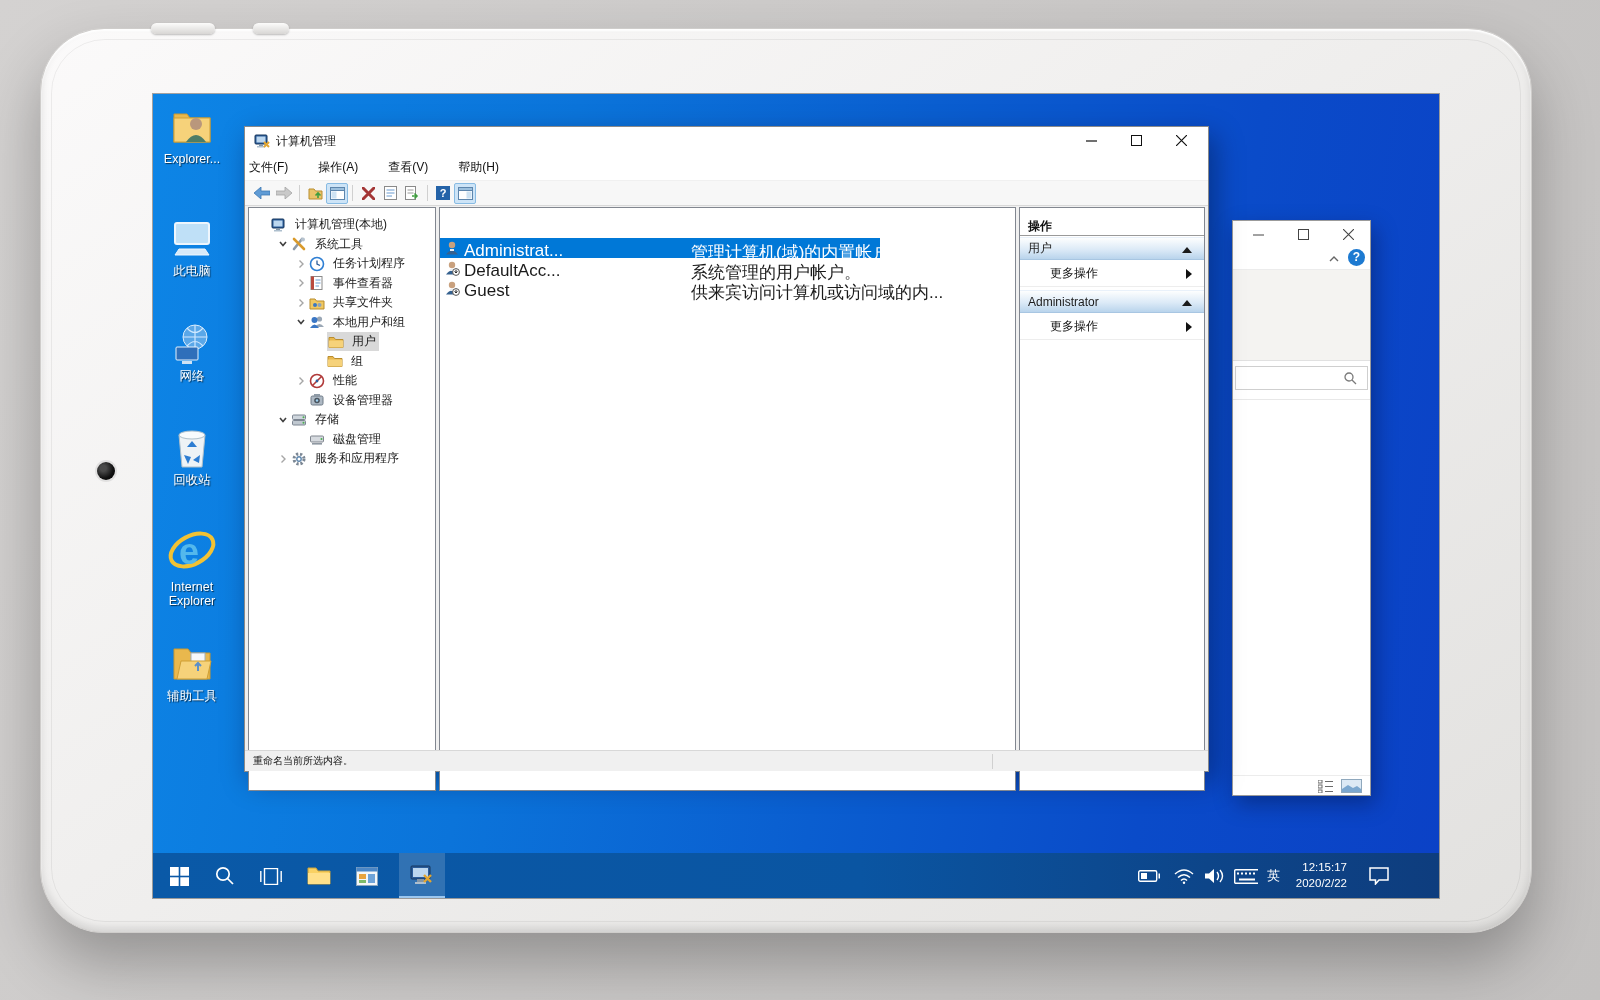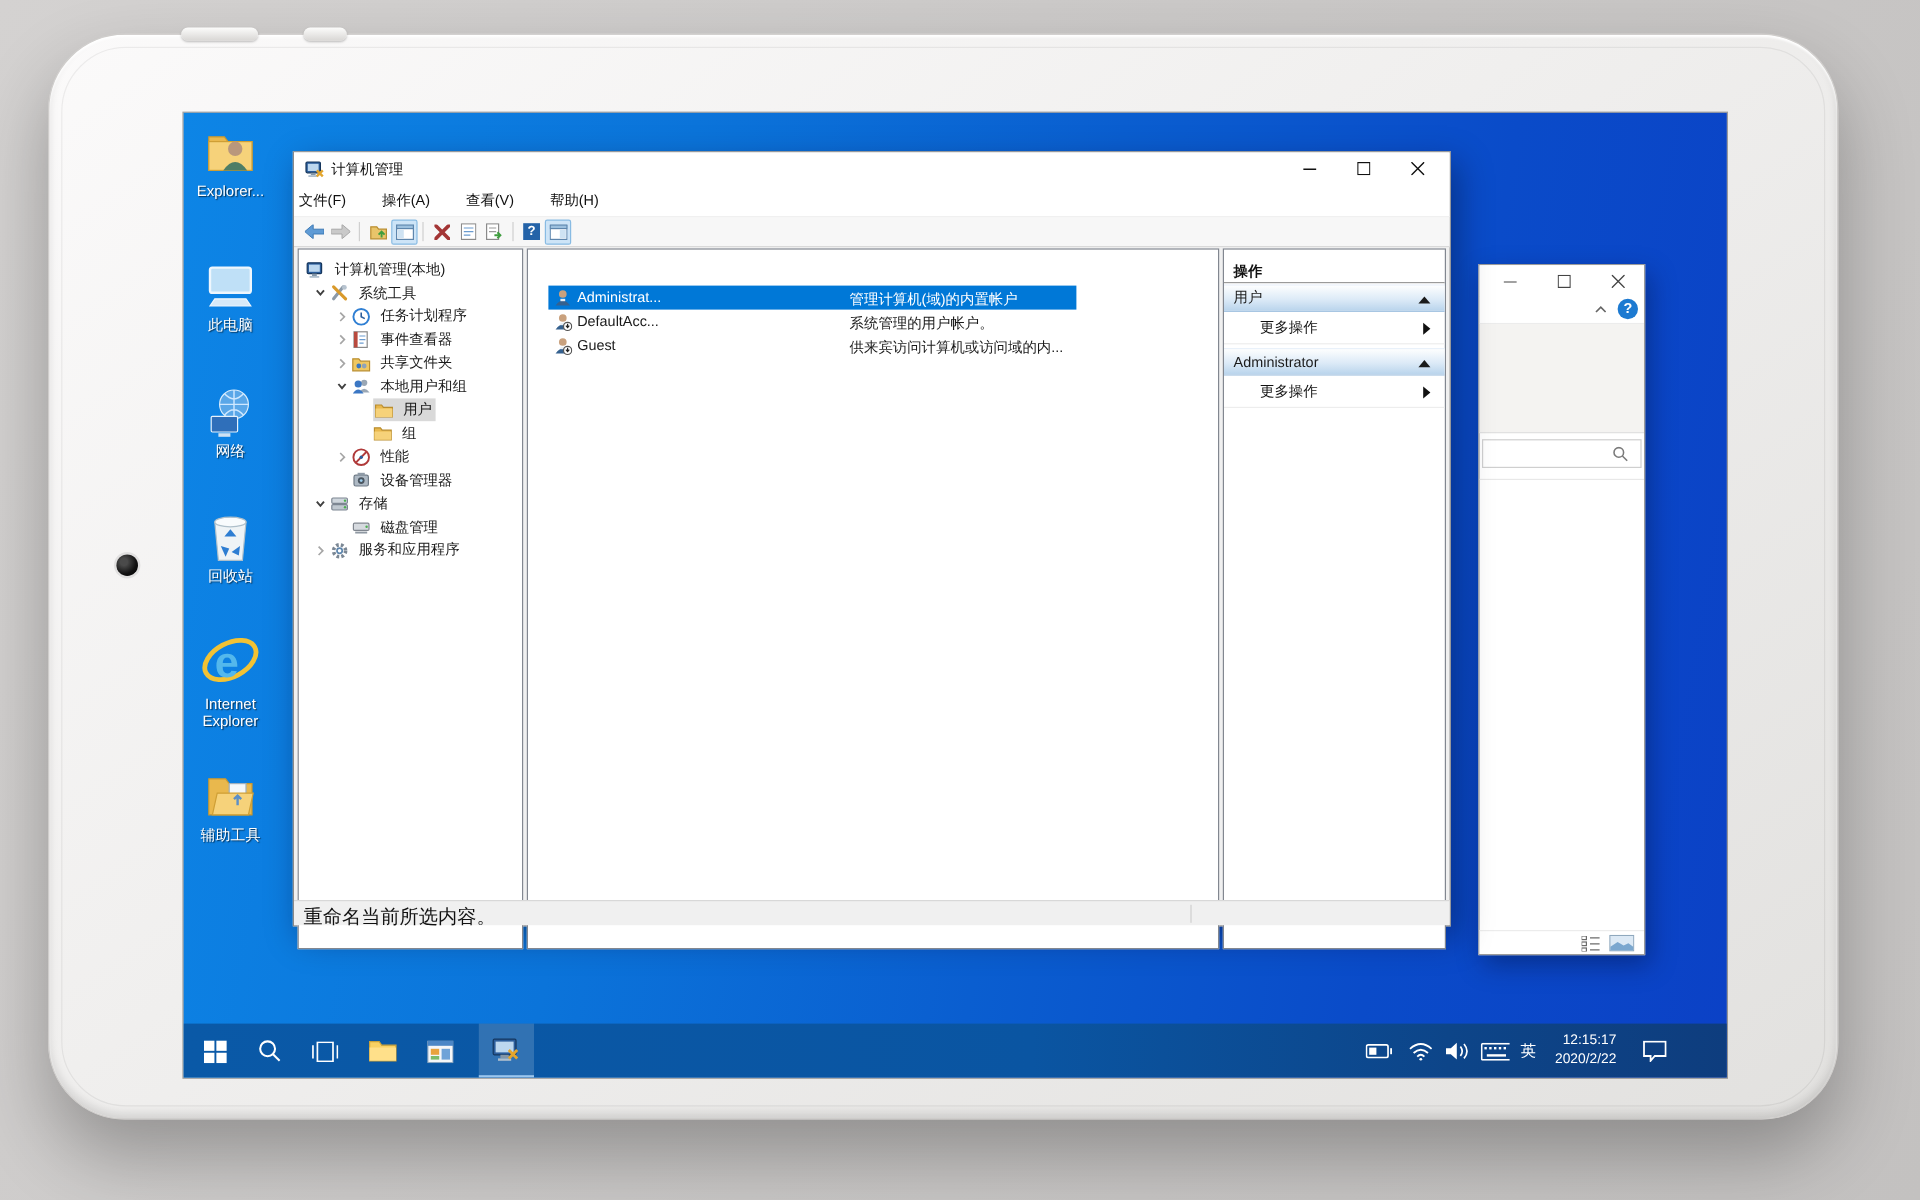--- a/index.html
+++ b/index.html
@@ -45,59 +45,59 @@
   .menu-item { font-size:12px; color:#111; padding:3px 4px; }
   .cm-toolbar { height:25px; background:#f7f7f7; border-bottom:1px solid #d9d9d9;
     display:flex; align-items:center; padding-left:6px; }
   .tb-btn { width:22px; height:21px; display:flex; align-items:center; justify-content:center;
     border:1px solid transparent; border-radius:2px; }
   .tb-btn.toggled { background:#cde4f7; border-color:#88bbe3; }
   .tb-sep { width:1px; height:16px; background:#d0d0d0; margin:0 4px; }
 
   .cm-content { position:absolute; left:0; top:79px; width:965px; height:587px; }
   .pane { position:absolute; top:1px; height:584px; background:#fff; border:1px solid #828790; overflow:hidden; }
-  .pane-tree { left:3px; width:188px; }
+  .pane-tree { left:3px; width:188px;padding-left:16px; }
   .pane-list { left:194px; width:577px; }
   .pane-actions { left:774px; width:186px; }
 
   
   .tree { padding-top:7px; font-size:12px; color:#1a1a1a; }
   .t-row { height:19.5px; display:flex; align-items:center; white-space:nowrap; }
   .t-chev { width:16px; height:16px; display:flex; align-items:center; justify-content:center; flex:none; }
   .t-ico { width:16px; height:16px; flex:none; margin-right:5px; }
   .t-label { padding:1px 3px; }
   .t-sel { background:#d9d9d9; }
   .ml0{margin-left:6px;} .ml1{margin-left:10px;} .ml2{margin-left:28px;} .ml3{margin-left:46px;}
 
   
   .lh { position:absolute; left:0; top:4px; width:577px; height:22px; border-bottom:1px solid #e5e5e5; }
   .lh span { position:absolute; top:4px; font-size:12px; color:#333; }
   .lh i { position:absolute; top:2px; width:1px; height:18px; background:#e0e0e0; }
-  .l-row { position:absolute; left:17px; width:440px; height:20px; font-size:12px; color:#1a1a1a; }
+  .l-row { position:absolute; left:0; width:440px; height:20px; font-size:17px; color:#1a1a1a; }
   .l-row.selected { background:#0078d7; color:#fff; }
   .l-ico { position:absolute; left:4px; top:2px; }
   .l-name { position:absolute; left:24px; top:3px; white-space:nowrap; }
   .l-desc { position:absolute; left:251px; top:3px; white-space:nowrap; }
 
   
   .a-title { position:absolute; left:0; top:6px; width:184px; height:22px; font-size:12px; font-weight:bold;
     color:#111; padding:4px 0 0 8px; border-bottom:1px solid #9a9a9a; }
   .a-bar { position:absolute; left:0; width:184px; height:23px; font-size:12px; color:#1b1b1b;
     background:linear-gradient(#fdfefe 0%, #dceaf7 55%, #b9d4ec 100%);
     border-top:1px solid #e9f1fa; border-bottom:1px solid #a8c6e2;
     display:flex; align-items:center; padding-left:8px; }
   .a-item { position:absolute; left:0; width:184px; height:26px; font-size:12px; color:#111;
     display:flex; align-items:center; padding-left:30px; border-bottom:1px solid #ededed; }
   .tri-up { width:0; height:0; border-left:5px solid transparent; border-right:5px solid transparent;
     border-bottom:6px solid #1b1b1b; position:absolute; right:12px; top:9px; }
   .tri-right { width:0; height:0; border-top:5px solid transparent; border-bottom:5px solid transparent;
     border-left:6px solid #111; position:absolute; right:12px; top:8px; }
 
   .cm-statusbar { position:absolute; left:0; bottom:0; width:963px; height:21px; background:#f0f0f0;
-    border-top:1px solid #d8d8d8; font-size:16px; color:#111; padding:3px 0 0 8px; }
+    border-top:1px solid #d8d8d8; font-size:10px; color:#111; padding:3px 0 0 8px; }
   .cm-statusbar i { position:absolute; right:215px; top:3px; width:1px; height:15px; background:#d0d0d0; }
 
   
   .explorer { left:1079px; top:126px; width:139px; height:576px; background:#fff; border:1px solid #9b9b9b;
     box-shadow:4px 8px 20px rgba(0,10,40,.35); }
   .ex-titlebar { position:relative; height:26px; background:#fff; }
   .ex-btn { position:absolute; top:4px; width:18px; height:18px; display:flex; align-items:center; justify-content:center; }
   .ex-helprow { position:relative; height:22px; background:#fff; }
   .ex-ribbon { height:92px; background:#f4f3f1; border-top:1px solid #ececec; border-bottom:1px solid #e1e1e1; }
   .ex-search { position:absolute; left:2px; top:145px; width:133px; height:24px; background:#fff;

